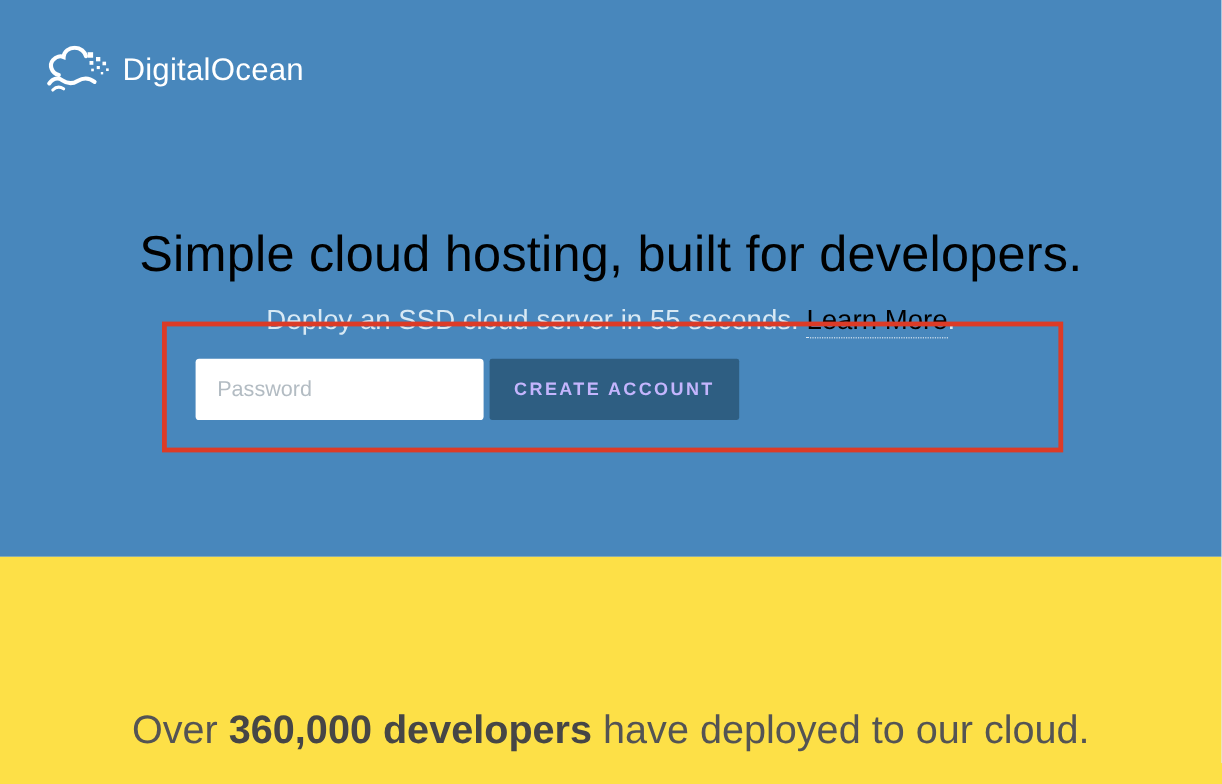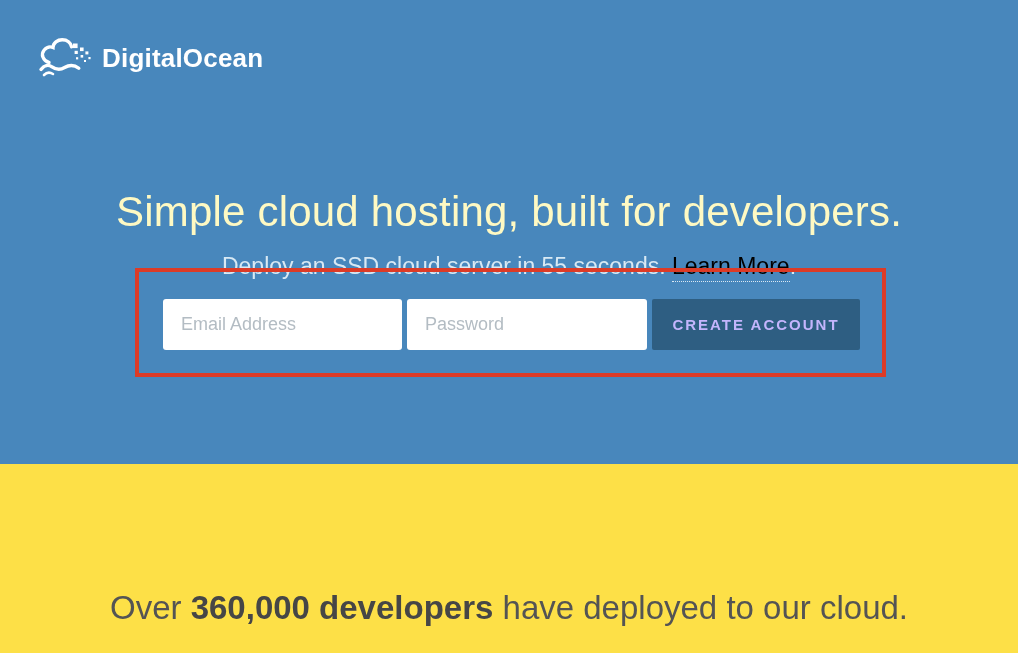--- a/index.html
+++ b/index.html
@@ -21,21 +21,21 @@
   }
 
   
   .header {
     position: absolute; left: 38px; right: 35px; top: 36px;
     height: 44px;
     display: flex; align-items: center; justify-content: space-between;
   }
   .brand { display: flex; align-items: center; gap: 10px; cursor: pointer; }
   .brand-name {
-    color: #ffffff; font-size: 26px; font-weight: 700; letter-spacing: 0.2px;
+    color: #ffffff; font-size: 26px; font-weight: 400; letter-spacing: 0.2px;
   }
   .nav-group { display: flex; align-items: center; }
   .nav-link {
     color: #ffffff; font-size: 13px; font-weight: 700;
     letter-spacing: 1.6px; text-decoration: none;
     margin-left: 31px; cursor: pointer;
   }
   .nav-link:first-child { margin-left: 0; }
   .login-link { margin-left: 57px; }
   .signup-btn {
@@ -46,21 +46,21 @@
     color: #ffffff; font-size: 13px; font-weight: 700; letter-spacing: 1.6px;
     padding: 12px 16px 11px 16px;
     font-family: "Liberation Sans", sans-serif;
     cursor: pointer;
   }
 
   
   .hero-title {
     position: absolute; left: 0; top: 160px; width: 100%;
     text-align: center;
-    color: #fef9c3; font-size: 42px; font-weight: 300; letter-spacing: 0.2px;
+    color: #000000; font-size: 42px; font-weight: 300; letter-spacing: 0.2px;
   }
   .hero-subtitle {
     position: absolute; left: 0; top: 230px; width: 100%;
     text-align: center;
     color: #d8e9f4; font-size: 23px; font-weight: 400;
   }
   .learn-more-link {
     color: #000000; text-decoration: none;
     border-bottom: 1px dotted rgba(255,255,255,0.8);
     padding-bottom: 2px; cursor: pointer;
@@ -140,21 +140,20 @@
         <span class="brand-name">DigitalOcean</span>
       </div>
 
     </div>
 
     <h1 class="hero-title">Simple cloud hosting, built for developers.</h1>
 
     <p class="hero-subtitle"><span>Deploy an SSD cloud server in 55 seconds. </span><a class="learn-more-link">Learn More</a><span>.</span></p>
 
     <form class="signup-form">
-      <input type="text" class="form-input email-input" placeholder="Email Address" style="">
       <input type="password" class="form-input password-input" placeholder="Password" style="">
       <button type="submit" class="create-account-btn">CREATE ACCOUNT</button>
     </form>
 
     <div class="annotation-box"></div>
 
   </section>
 
   <section class="stats-section">
     <p class="stats-line"><span>Over </span><span class="stats-highlight">360,000 developers</span><span> have deployed to our cloud.</span></p>

